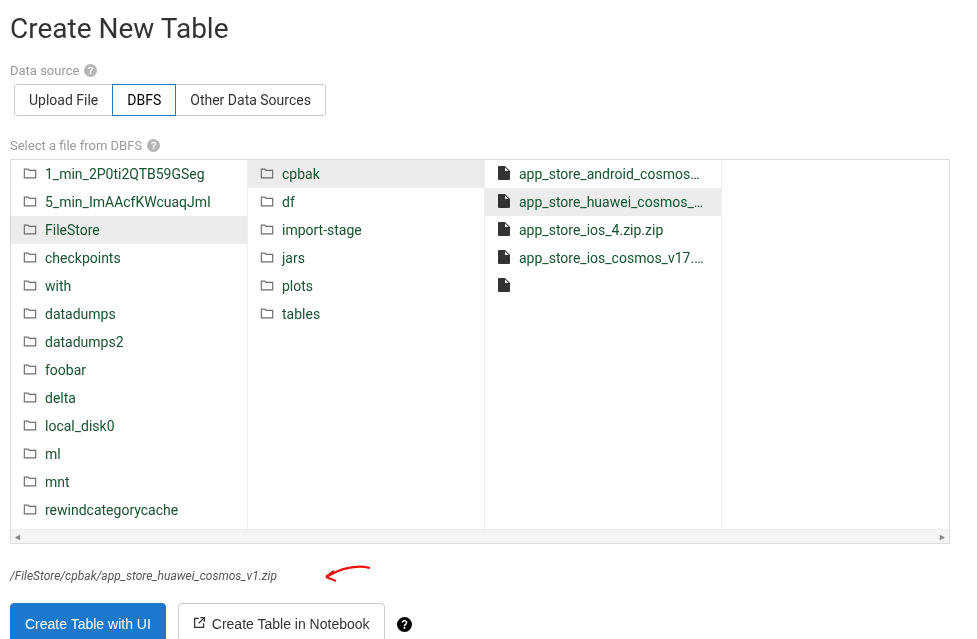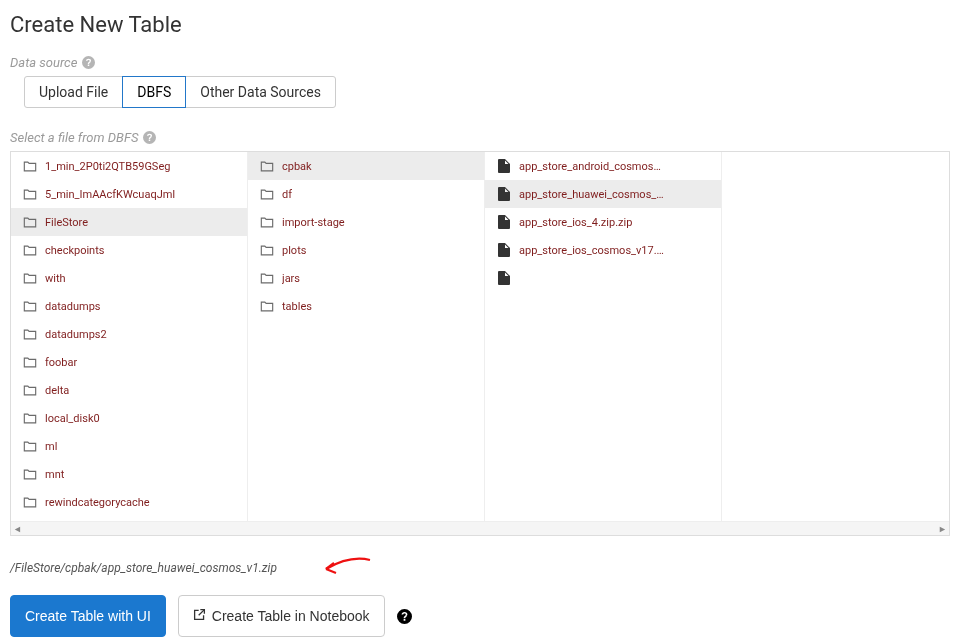--- a/index.html
+++ b/index.html
@@ -5,33 +5,32 @@
     * { box-sizing: border-box; margin: 0; padding: 0; }
     body {
       font-family: -apple-system, BlinkMacSystemFont, "Segoe UI", Roboto, Helvetica, Arial, sans-serif;
       font-size: 14px;
       color: #333;
       background: #fff;
       padding: 12px 10px;
       width: 977px;
     }
     h1 {
-      font-size: 22px;
+      font-size: 28px;
       font-weight: 400;
       color: #333;
       margin-bottom: 18px;
     }
     .label-row {
       font-size: 13px;
       color: #9a9a9a;
       margin-bottom: 6px;
       display: flex;
       align-items: center;
       gap: 4px;
-      font-style: italic;
     }
     .help-icon {
       display: inline-flex;
       align-items: center;
       justify-content: center;
       width: 14px;
       height: 14px;
       color: #b5b5b5;
     }
     .help-icon svg { width: 13px; height: 13px; }
@@ -45,21 +44,21 @@
       padding: 6px 14px;
       font-size: 14px;
       background: #fff;
       color: #333;
       cursor: pointer;
       margin-left: -1px;
       height: 32px;
       display: flex;
       align-items: center;
     }
-    .tab:first-child { margin-left: 14px; border-radius: 3px 0 0 3px; }
+    .tab:first-child { margin-left: 4px; border-radius: 3px 0 0 3px; }
     .tab:last-child { border-radius: 0 3px 3px 0; }
     .tab.active {
       border-color: #2277c9;
       color: #000000;
       position: relative;
       z-index: 1;
     }
     .browser {
       border: 1px solid #ddd;
       width: 940px;
@@ -78,25 +77,25 @@
       overflow-y: auto;
       position: relative;
     }
     .col:last-child { border-right: none; }
     .col-spacer { flex: 1; }
     .col::-webkit-scrollbar { width: 14px; }
     .col::-webkit-scrollbar-track { background: #f1f1f1; }
     .col::-webkit-scrollbar-thumb { background: #c1c1c1; border-radius: 2px; }
     .fs-item {
       display: flex;
-      align-items: center;
+      align-items: flex-start;
       gap: 8px;
       padding: 6px 12px;
-      font-size: 11px;
-      color: #7f1d1d;
+      font-size: 14px;
+      color: #14532d;
       cursor: pointer;
       white-space: nowrap;
       overflow: hidden;
       text-overflow: ellipsis;
       height: 28px;
     }
     .fs-item.selected {
       background: #ececec;
     }
     .fs-item .icon {
@@ -337,29 +336,29 @@
             </svg>
           </span>
           <span class="name">import-stage</span>
         </div>
         <div class="fs-item">
           <span class="icon">
             <svg width="14" height="14" viewBox="0 0 16 16" fill="none" stroke="currentColor" stroke-width="1.3">
               <path d="M1.5 3.5h4l1.5 1.5h7.5v8.5h-13z"></path>
             </svg>
           </span>
+          <span class="name">jars</span>
+        </div>
+        <div class="fs-item">
+          <span class="icon">
+            <svg width="14" height="14" viewBox="0 0 16 16" fill="none" stroke="currentColor" stroke-width="1.3">
+              <path d="M1.5 3.5h4l1.5 1.5h7.5v8.5h-13z"></path>
+            </svg>
+          </span>
           <span class="name">plots</span>
-        </div>
-        <div class="fs-item">
-          <span class="icon">
-            <svg width="14" height="14" viewBox="0 0 16 16" fill="none" stroke="currentColor" stroke-width="1.3">
-              <path d="M1.5 3.5h4l1.5 1.5h7.5v8.5h-13z"></path>
-            </svg>
-          </span>
-          <span class="name">jars</span>
         </div>
         <div class="fs-item">
           <span class="icon">
             <svg width="14" height="14" viewBox="0 0 16 16" fill="none" stroke="currentColor" stroke-width="1.3">
               <path d="M1.5 3.5h4l1.5 1.5h7.5v8.5h-13z"></path>
             </svg>
           </span>
           <span class="name">tables</span>
         </div>
       </div>

